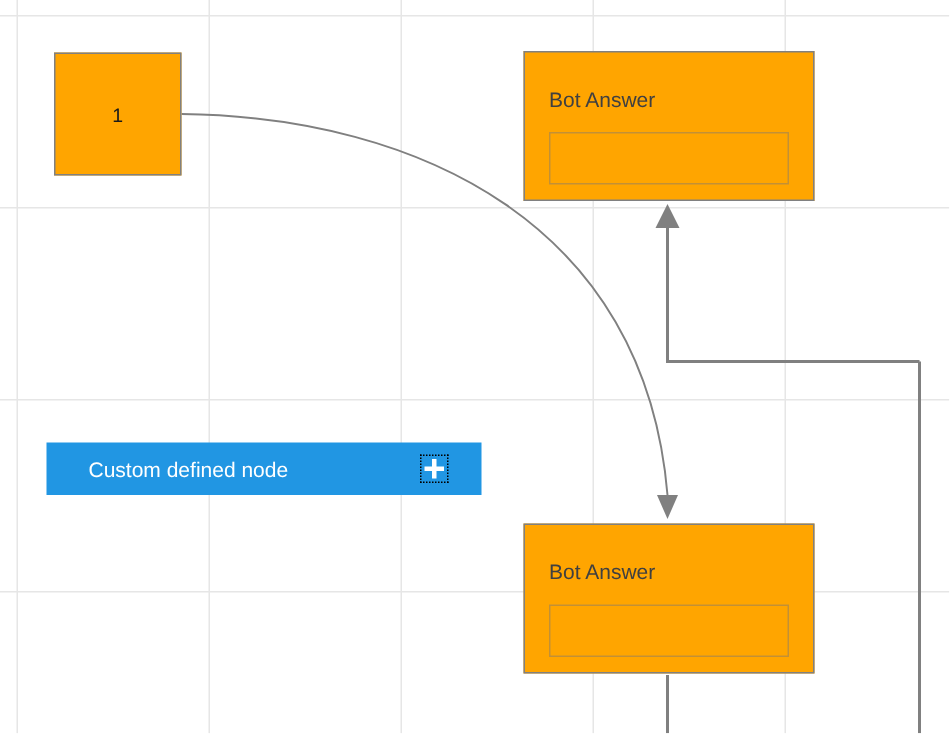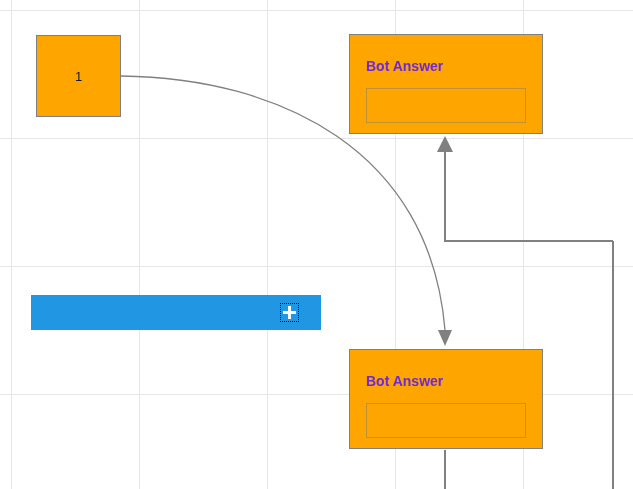--- a/index.html
+++ b/index.html
@@ -80,24 +80,23 @@
   }
   .node-bot-bottom {
     left: 349px;
     top: 349px;
   }
   .node-bot-title {
     position: absolute;
     left: 16px;
     top: 24px;
     font-size: 14px;
-    color: #6d28d9;
+    color: #404040;
     line-height: 1;
     white-space: nowrap;
-    font-weight: bold;
   }
   .node-bot-field {
     position: absolute;
     left: 16px;
     top: 53px;
     width: 160px;
     height: 35px;
     border: 1px solid #c9a15b;
     border-color: rgba(120, 120, 120, 0.45);
     box-sizing: border-box;
@@ -185,19 +184,20 @@
     <span class="node-bot-title">Bot Answer</span>
     <div class="node-bot-field"></div>
   </div>
 
   <div class="node node-bot node-bot-bottom">
     <span class="node-bot-title">Bot Answer</span>
     <div class="node-bot-field"></div>
   </div>
 
   <div class="custom-bar">
+    <span class="custom-bar-label">Custom defined node</span>
     <span class="custom-bar-add">
       <span class="plus-h"></span>
       <span class="plus-v"></span>
     </span>
   </div>
 
 </div>
 
 </body></html>

